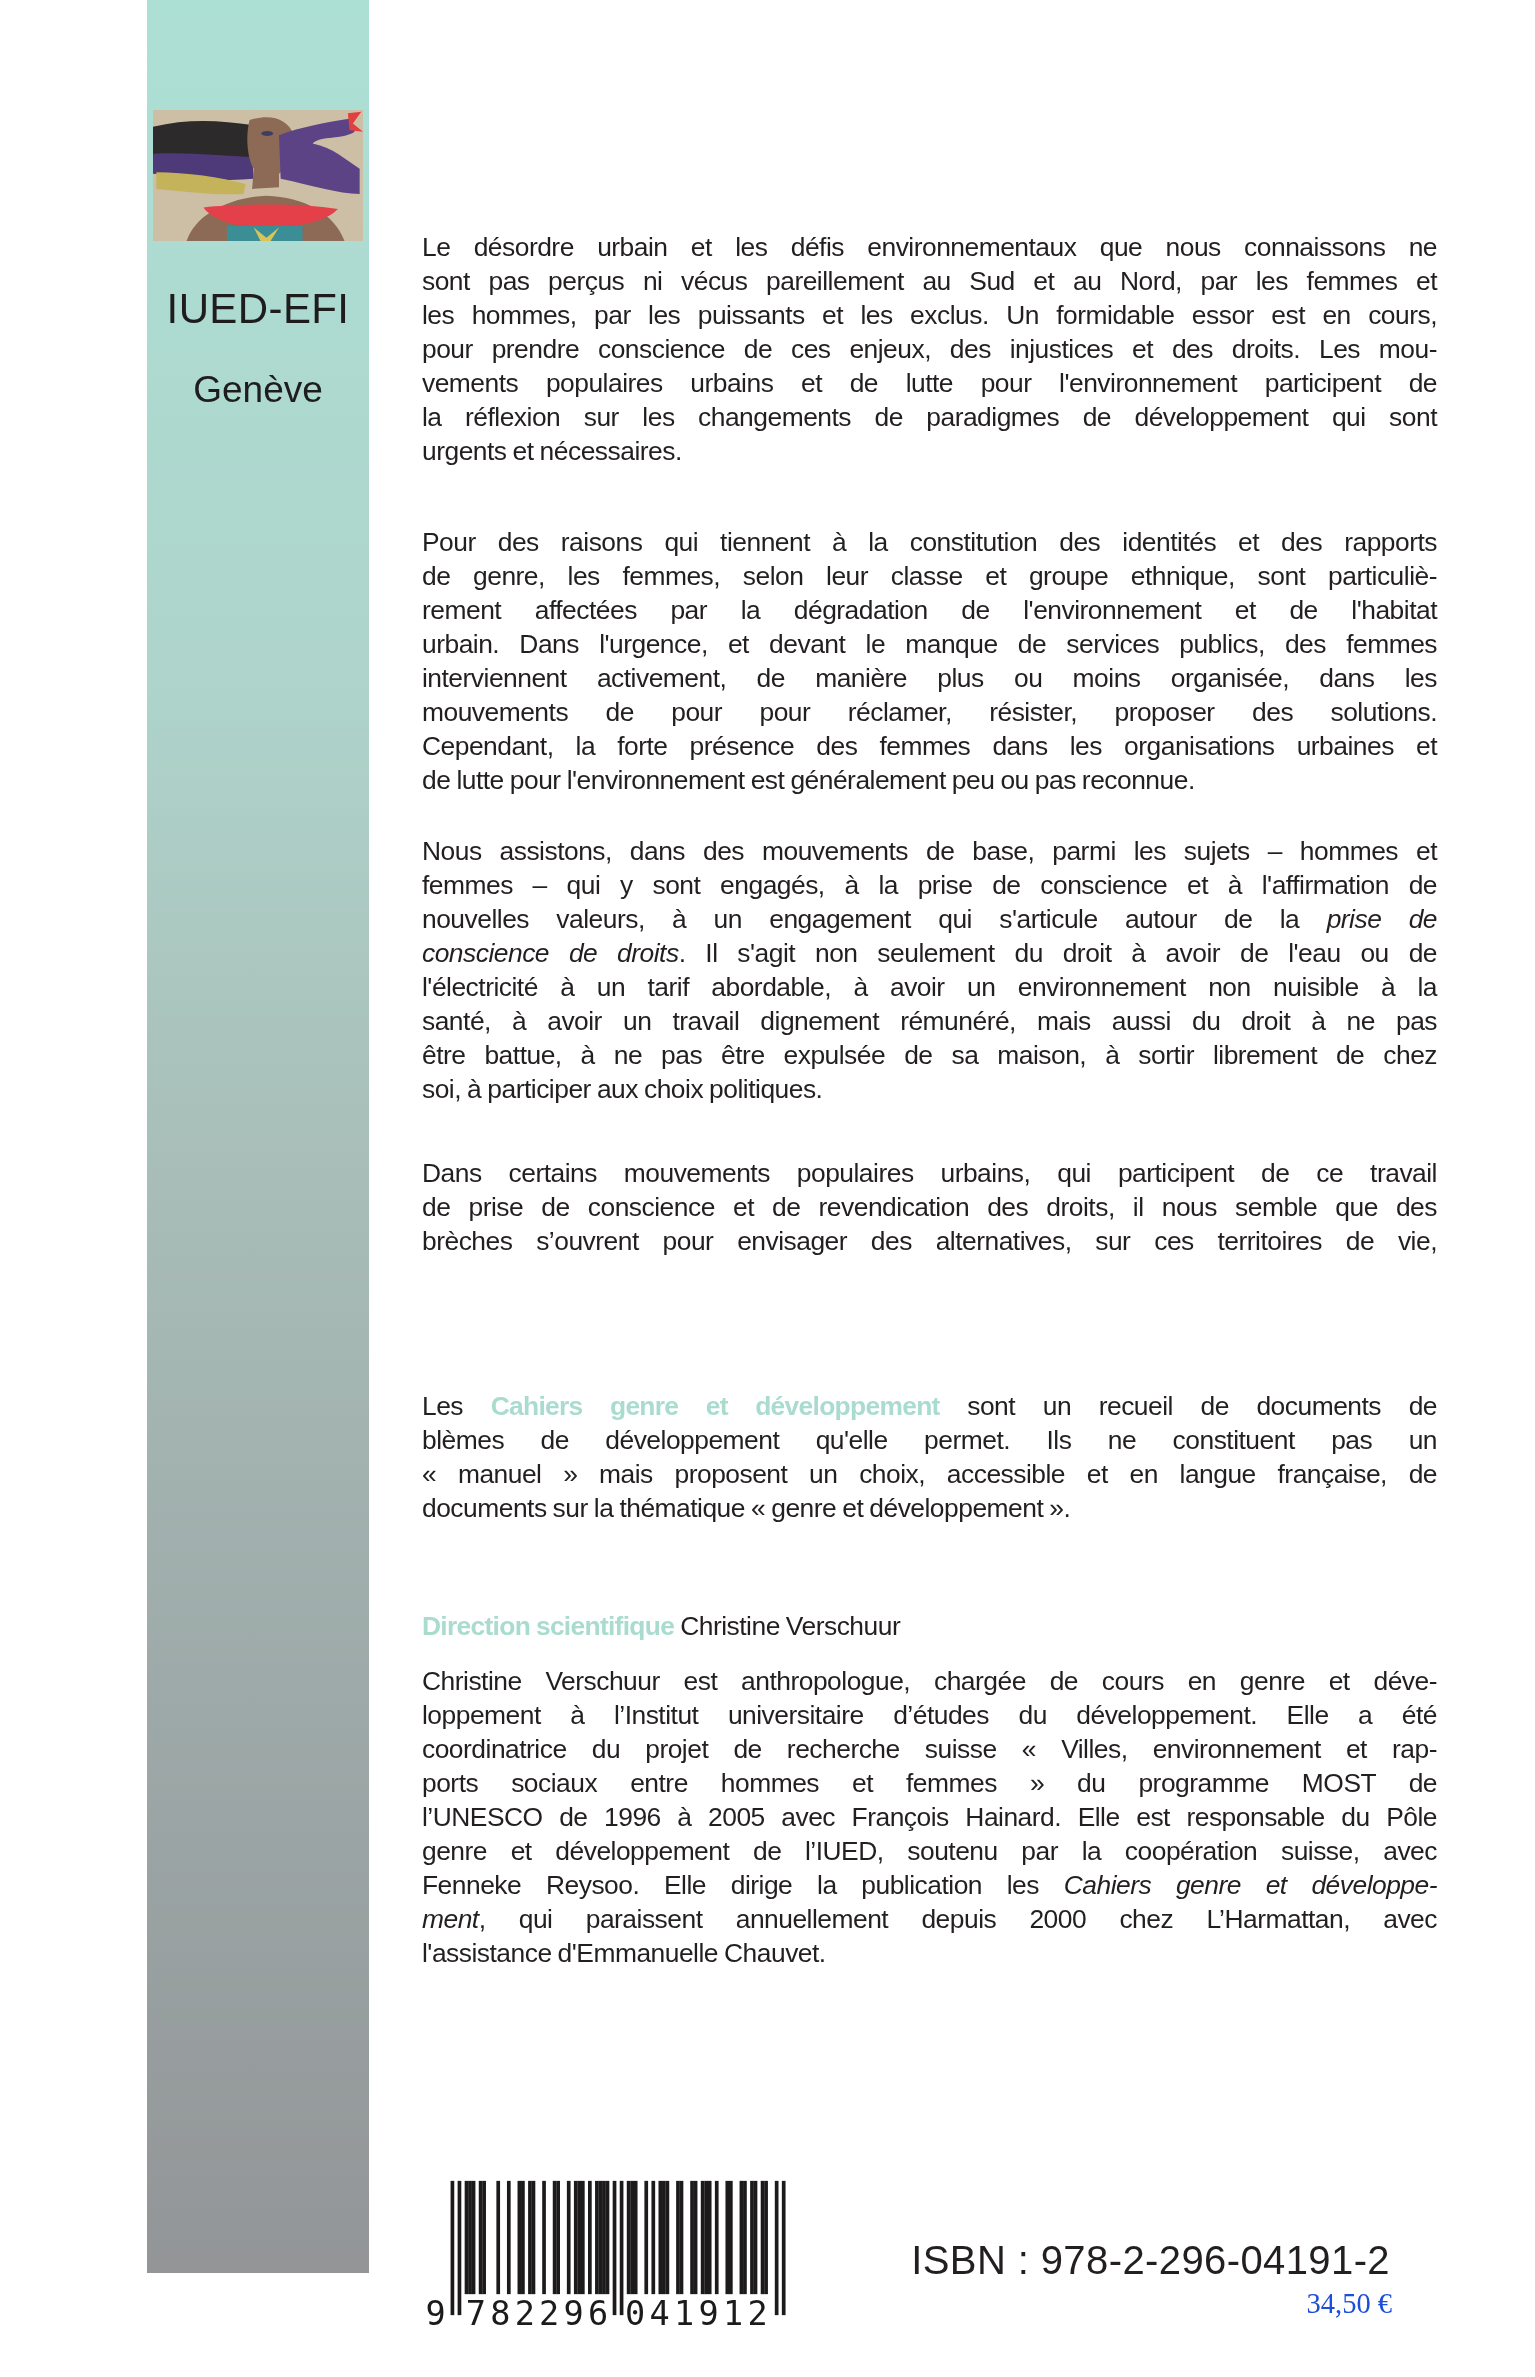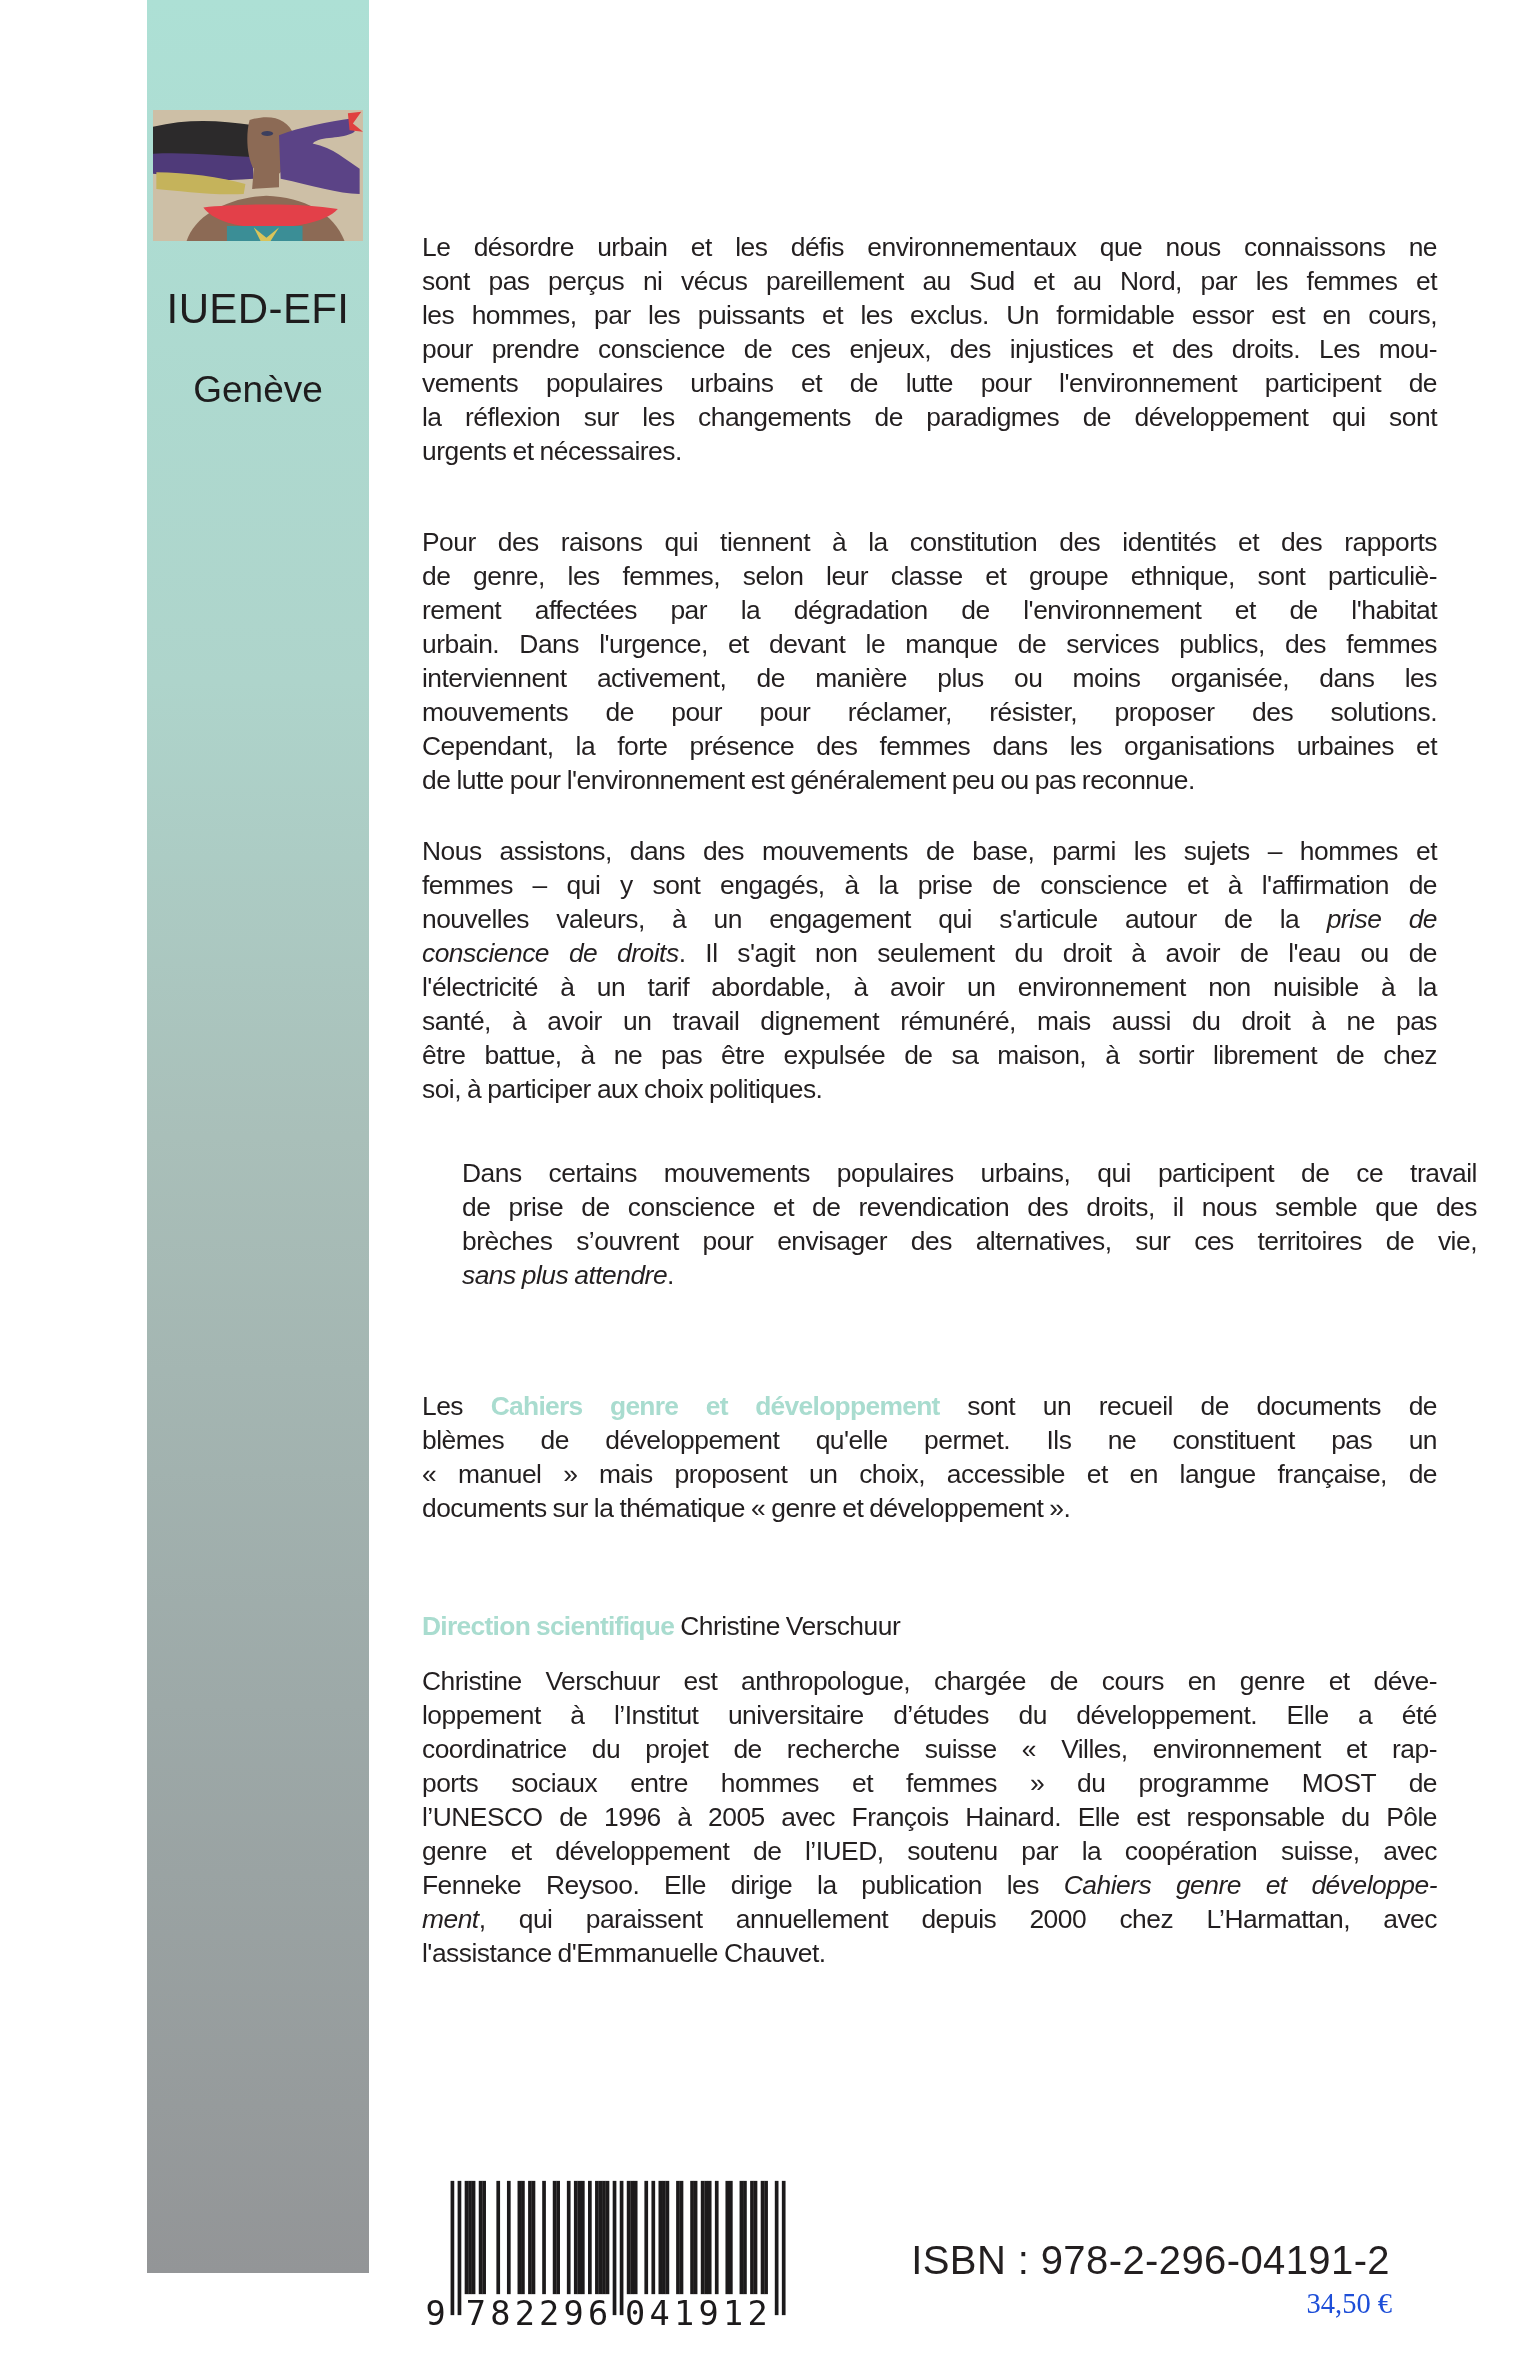--- a/index.html
+++ b/index.html
@@ -97,25 +97,24 @@
     <div class="text-block" style="top: 834px;">
       <span class="line"><span>Nous assistons, dans des mouvements de base, parmi les sujets – hommes et</span></span>
       <span class="line"><span>femmes – qui y sont engagés, à la prise de conscience et à l'affirmation de</span></span>
       <span class="line"><span>nouvelles valeurs, à un engagement qui s'articule autour de la </span><span class="i">prise de</span></span>
       <span class="line"><span class="i">conscience de droits</span><span>. Il s'agit non seulement du droit à avoir de l'eau ou de</span></span>
       <span class="line"><span>l'électricité à un tarif abordable, à avoir un environnement non nuisible à la</span></span>
       <span class="line"><span>santé, à avoir un travail dignement rémunéré, mais aussi du droit à ne pas</span></span>
       <span class="line"><span>être battue, à ne pas être expulsée de sa maison, à sortir librement de chez</span></span>
       <span class="line last"><span>soi, à participer aux choix politiques.</span></span>
     </div>
-    <div class="text-block" style="top: 1156px; margin-left: 40px;">
+    <div class="text-block" style="top: 1156px;">
       <span class="line"><span>Dans certains mouvements populaires urbains, qui participent de ce travail</span></span>
       <span class="line"><span>de prise de conscience et de revendication des droits, il nous semble que des</span></span>
       <span class="line"><span>brèches s’ouvrent pour envisager des alternatives, sur ces territoires de vie,</span></span>
-      <span class="line last"><span class="i">sans plus attendre</span><span>.</span></span>
     </div>
     <div class="text-block" style="top: 1389px;">
       <span class="line"><span>Les </span><span class="b">Cahiers genre et développement</span><span> sont un recueil de documents de</span></span>
       <span class="line"><span>blèmes de développement qu'elle permet. Ils ne constituent pas un</span></span>
       <span class="line"><span>« manuel » mais proposent un choix, accessible et en langue française, de</span></span>
       <span class="line last"><span>documents sur la thématique « genre et développement ».</span></span>
     </div>
     <div class="text-block" style="top: 1609px;">
       <span class="line last"><span class="b">Direction scientifique</span><span> Christine Verschuur</span></span>
     </div>

